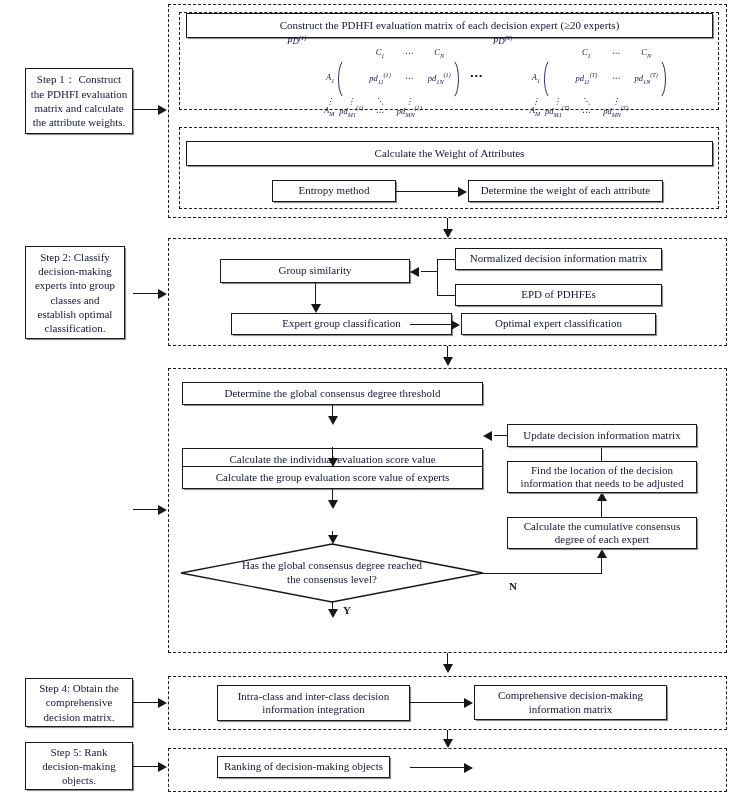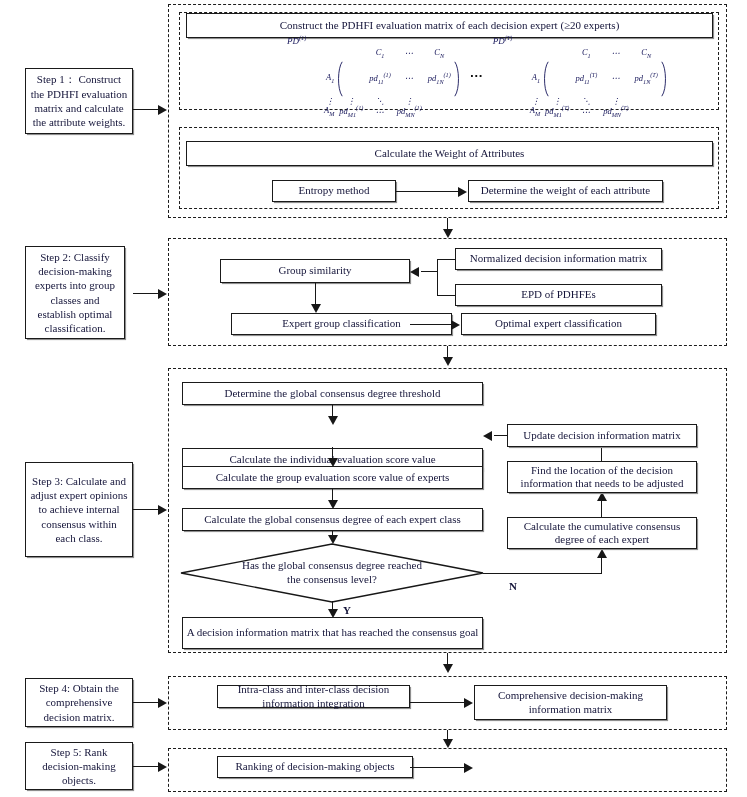--- a/index.html
+++ b/index.html
@@ -318,23 +318,20 @@
 
   <div class="box abs f11" style="left:461px; top:313px; width:195px; height:22px;">
     <span>Optimal expert classification</span>
   </div>
 
   <div class="ln-v" style="left:447px; top:346px; height:14px;"></div>
   <div class="head head-d" style="left:442.5px; top:357px;"></div>
 
   <div class="abs dashed-outer" style="left:168px; top:368px; width:559px; height:285px;"></div>
 
-  <div class="step-box abs" style="left:25px; top:462px; width:108px; height:95px;">
-    <span>Step 3: Calculate and adjust expert opinions to achieve internal consensus within each class.</span>
-  </div>
 
   <div class="ln-h" style="left:133px; top:509px; width:27px;"></div>
   <div class="head head-r" style="left:158px; top:504.5px;"></div>
 
   <div class="box abs f11" style="left:182px; top:382px; width:301px; height:23px;">
     <span>Determine the global consensus degree threshold</span>
   </div>
   <div class="ln-v" style="left:332px; top:405px; height:13px;"></div>
   <div class="head head-d" style="left:327.5px; top:416px;"></div>
 
@@ -343,44 +340,38 @@
   </div>
   <div class="ln-v" style="left:332px; top:447px; height:13px;"></div>
   <div class="head head-d" style="left:327.5px; top:458px;"></div>
 
   <div class="box abs f11" style="left:182px; top:466px; width:301px; height:23px;">
     <span>Calculate the group evaluation score value of experts</span>
   </div>
   <div class="ln-v" style="left:332px; top:489px; height:13px;"></div>
   <div class="head head-d" style="left:327.5px; top:500px;"></div>
 
-  <div class="box abs f11" style="left:182px; top:508px; width:301px; height:23px;">
-    <span>Calculate the global consensus degree of each expert class</span>
-  </div>
   <div class="ln-v" style="left:332px; top:531px; height:8px;"></div>
   <div class="head head-d" style="left:327.5px; top:535px;"></div>
 
   <div class="diamond-wrap" style="left:180px; top:543px; width:304px; height:60px;">
     <svg width="304" height="60" viewBox="0 0 304 60">
       <polygon points="152,1 303,30 152,59 1,30" fill="#ffffff" stroke="#171717" stroke-width="1.3"></polygon>
     </svg>
     <div class="diamond-text">
       <span style="max-width:190px; display:block;">Has the global consensus degree reached the consensus level?</span>
     </div>
   </div>
 
   <div class="label-yn" style="left:343px; top:604px;">Y</div>
   <div class="label-yn" style="left:509px; top:580px;">N</div>
 
   <div class="ln-v" style="left:332px; top:601px; height:11px;"></div>
   <div class="head head-d" style="left:327.5px; top:609px;"></div>
 
-  <div class="box abs f11" style="left:182px; top:617px; width:301px; height:32px;">
-    <span>A decision information matrix that has reached the consensus goal</span>
-  </div>
 
   <div class="ln-h" style="left:483px; top:573px; width:119px;"></div>
   <div class="ln-v" style="left:601px; top:557px; height:16px;"></div>
   <div class="head head-u" style="left:596.5px; top:549px;"></div>
 
   <div class="box abs f11" style="left:507px; top:517px; width:190px; height:32px;">
     <span>Calculate the cumulative consensus degree of each expert</span>
   </div>
   <div class="ln-v" style="left:601px; top:500px; height:17px;"></div>
   <div class="head head-u" style="left:596.5px; top:492px;"></div>
@@ -403,21 +394,21 @@
 
   <div class="abs dashed-outer" style="left:168px; top:676px; width:559px; height:54px;"></div>
 
   <div class="step-box abs" style="left:25px; top:678px; width:108px; height:49px;">
     <span>Step 4: Obtain the comprehensive decision matrix.</span>
   </div>
 
   <div class="ln-h" style="left:133px; top:702px; width:27px;"></div>
   <div class="head head-r" style="left:158px; top:697.5px;"></div>
 
-  <div class="box abs f11" style="left:217px; top:685px; width:193px; height:23px;">
+  <div class="box abs f11" style="left:217px; top:685px; width:193px; height:36px;">
     <span>Intra-class and inter-class decision information integration</span>
   </div>
 
   <div class="ln-h" style="left:410px; top:702px; width:56px;"></div>
   <div class="head head-r" style="left:464px; top:697.5px;"></div>
 
   <div class="box abs f11" style="left:474px; top:685px; width:193px; height:35px;">
     <span>Comprehensive decision-making information matrix</span>
   </div>
 
@@ -426,21 +417,21 @@
 
   <div class="abs dashed-outer" style="left:168px; top:748px; width:559px; height:44px;"></div>
 
   <div class="step-box abs" style="left:25px; top:742px; width:108px; height:48px;">
     <span>Step 5: Rank decision-making objects.</span>
   </div>
 
   <div class="ln-h" style="left:133px; top:766px; width:27px;"></div>
   <div class="head head-r" style="left:158px; top:761.5px;"></div>
 
-  <div class="box abs f11" style="left:217px; top:756px; width:196px; height:22px;">
+  <div class="box abs f11" style="left:217px; top:756px; width:173px; height:22px;">
     <span>Ranking of decision-making objects</span>
   </div>
 
   <div class="ln-h" style="left:410px; top:767px; width:56px;"></div>
   <div class="head head-r" style="left:464px; top:762.5px;"></div>
 
 
 </div>
 
 </body></html>

